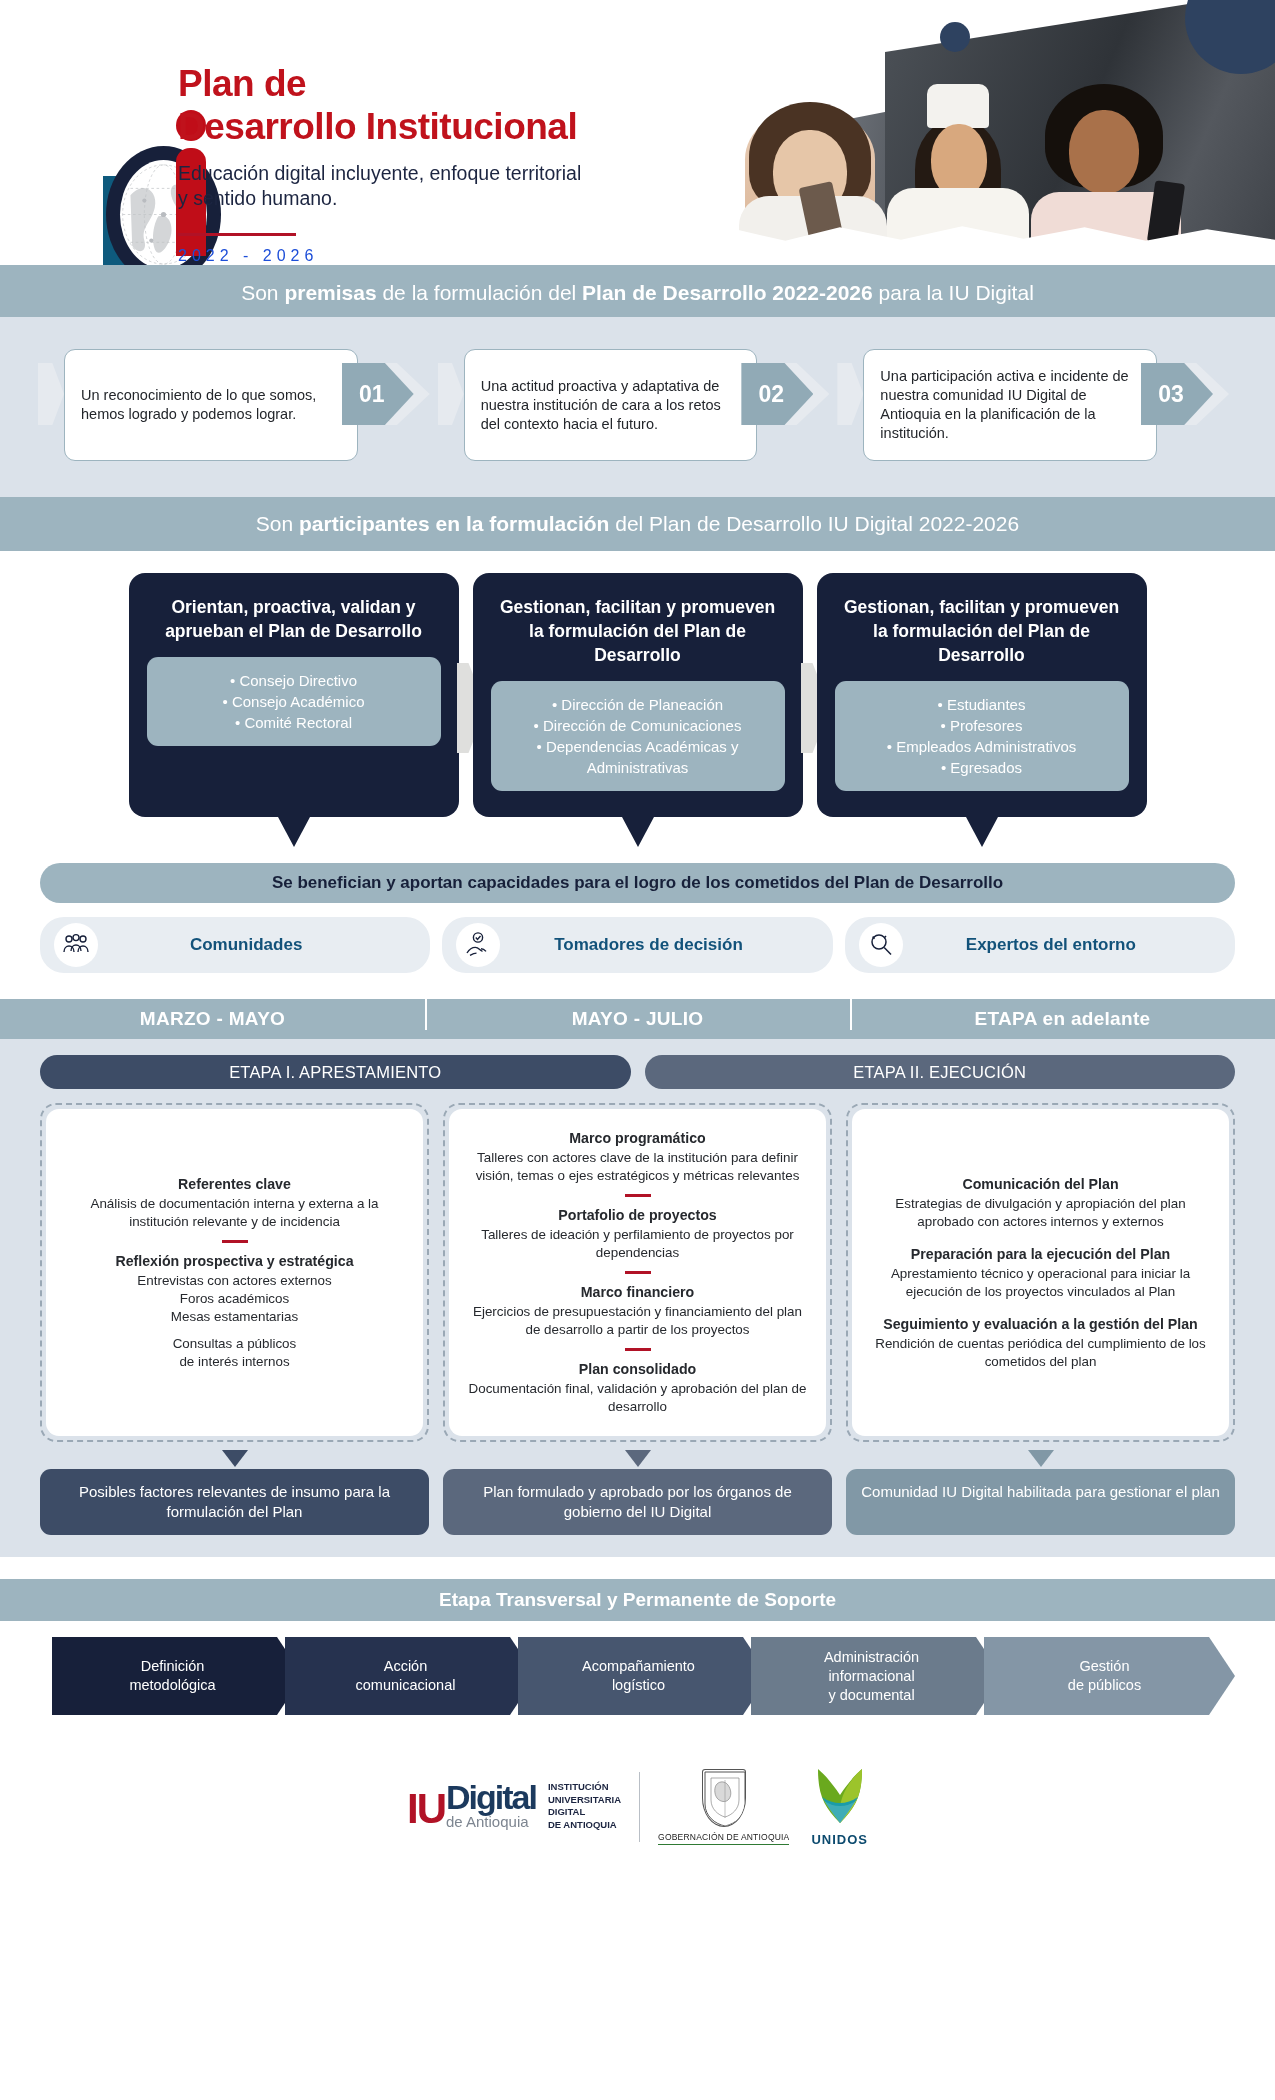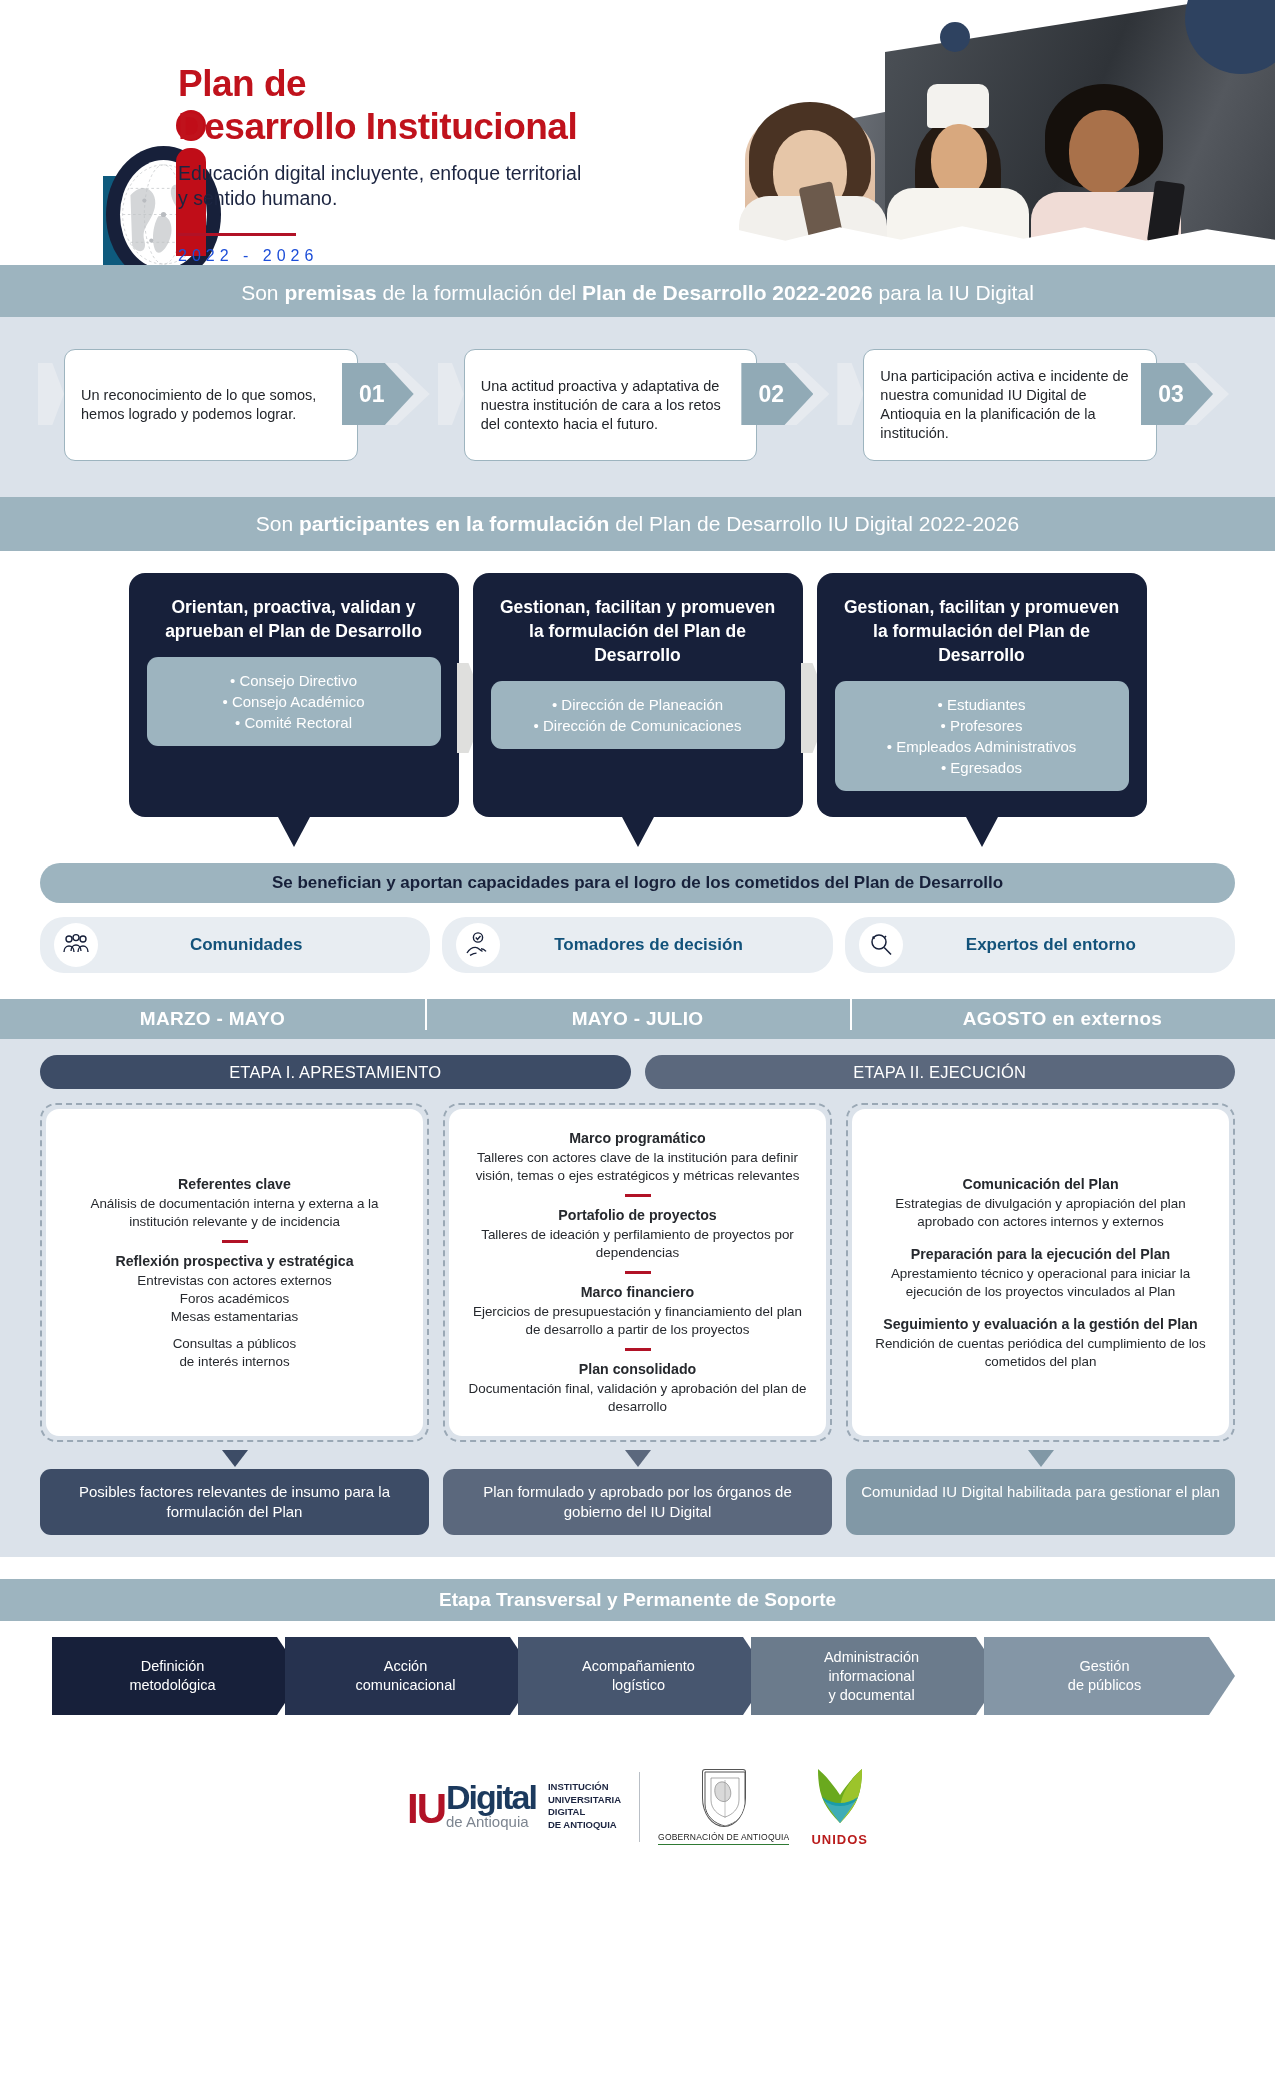--- a/index.html
+++ b/index.html
@@ -193,21 +193,21 @@
   .iu-txt { font-size:9.5px; line-height:12.5px; color:#1c2541; font-weight:bold;
       margin-left:12px; margin-bottom:2px; }
   .f-div { width:1px; height:70px; background:#b9bfc6; margin:0 18px; }
   .f-gob { text-align:center; }
   .gob-shield { width:44px; height:58px; margin:0 auto; border:1px solid #555;
       border-radius:3px 3px 50% 50%; background:#fff; position:relative; overflow:hidden; }
   .gob-txt { font-size:8.5px; color:#222; margin-top:5px; border-bottom:1.5px solid #2f7a34;
       padding-bottom:2px; letter-spacing:.2px; }
   .f-unidos { text-align:center; margin-left:22px; }
   .unidos-logo { width:56px; height:58px; margin:0 auto; }
-  .unidos-txt { color:#b91c1c; font-weight:bold; font-size:13px; letter-spacing:1px; margin-top:3px; }
+  .unidos-txt { color:#0c4a6e; font-weight:bold; font-size:13px; letter-spacing:1px; margin-top:3px; }
 </style>
 </head>
 <body>
 
 <div class="header">
   <div class="hdr-left">
     <div class="logo-mark">
       <div class="logo-blue-bar"></div>
       <div class="logo-ring">
         <div class="logo-ring-inner">
@@ -319,20 +319,21 @@
         <div>• Comité Rectoral</div>
       </div>
       <div class="tail"></div>
       <div class="pchev" style="right:-28px"></div>
     </div>
     <div class="pcard">
       <h3>Gestionan, facilitan y promueven la formulación del Plan de Desarrollo</h3>
       <div class="plist">
         <div>• Dirección de Planeación</div>
         <div>• Dirección de Comunicaciones</div>
+        <div>• Dependencias Académicas y Administrativas</div>
       </div>
       <div class="tail"></div>
       <div class="pchev" style="right:-28px"></div>
     </div>
     <div class="pcard">
       <h3>Gestionan, facilitan y promueven la formulación del Plan de Desarrollo</h3>
       <div class="plist">
         <div>• Estudiantes</div>
         <div>• Profesores</div>
         <div>• Empleados Administrativos</div>
@@ -379,21 +380,21 @@
         </svg>
       </div>
       <div class="blabel">Expertos del entorno</div>
     </div>
   </div>
 </div>
 
 <div class="tl-band" style="margin-top:26px">
   <div class="cell">MARZO - MAYO</div>
   <div class="cell">MAYO - JULIO</div>
-  <div class="cell">AGOSTO en externos</div>
+  <div class="cell">ETAPA en adelante</div>
 </div>
 
 <div class="stages-wrap">
   <div class="stage-tabs">
     <div class="stab s1">ETAPA I. APRESTAMIENTO</div>
     <div class="stab s2">ETAPA II. EJECUCIÓN</div>
   </div>
 
   <div class="stage-cols">
     <div class="scol">

